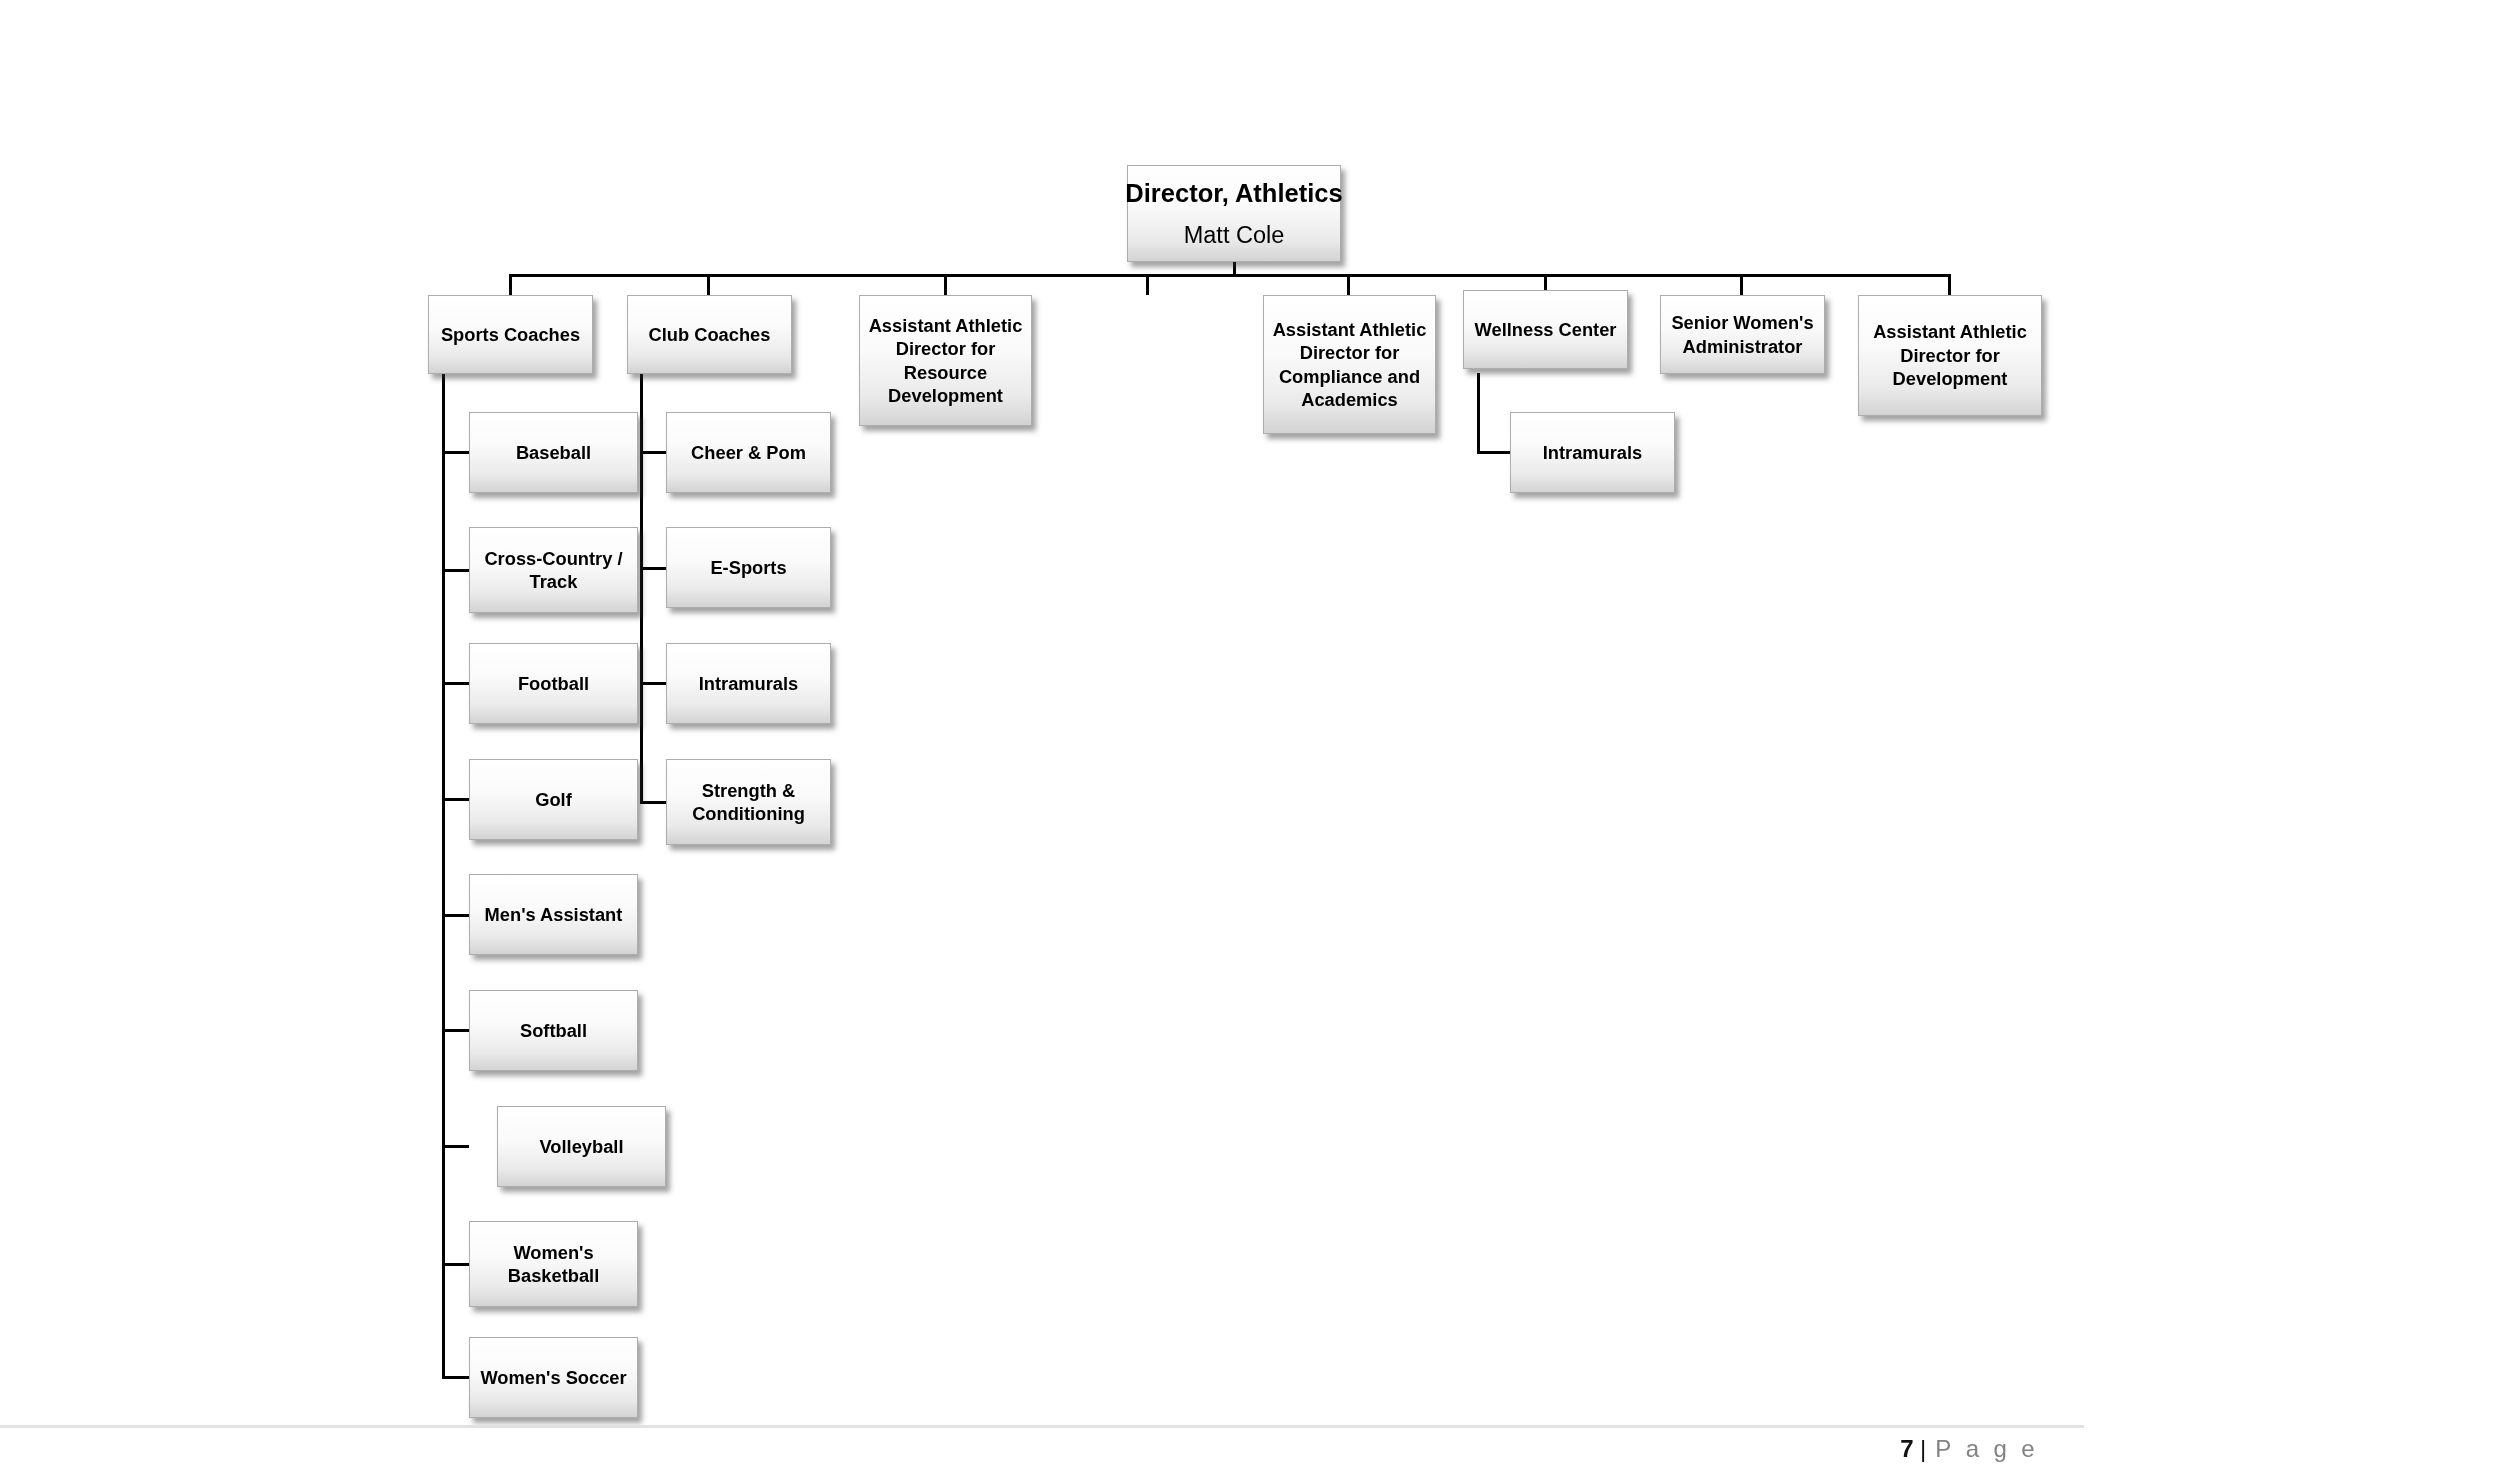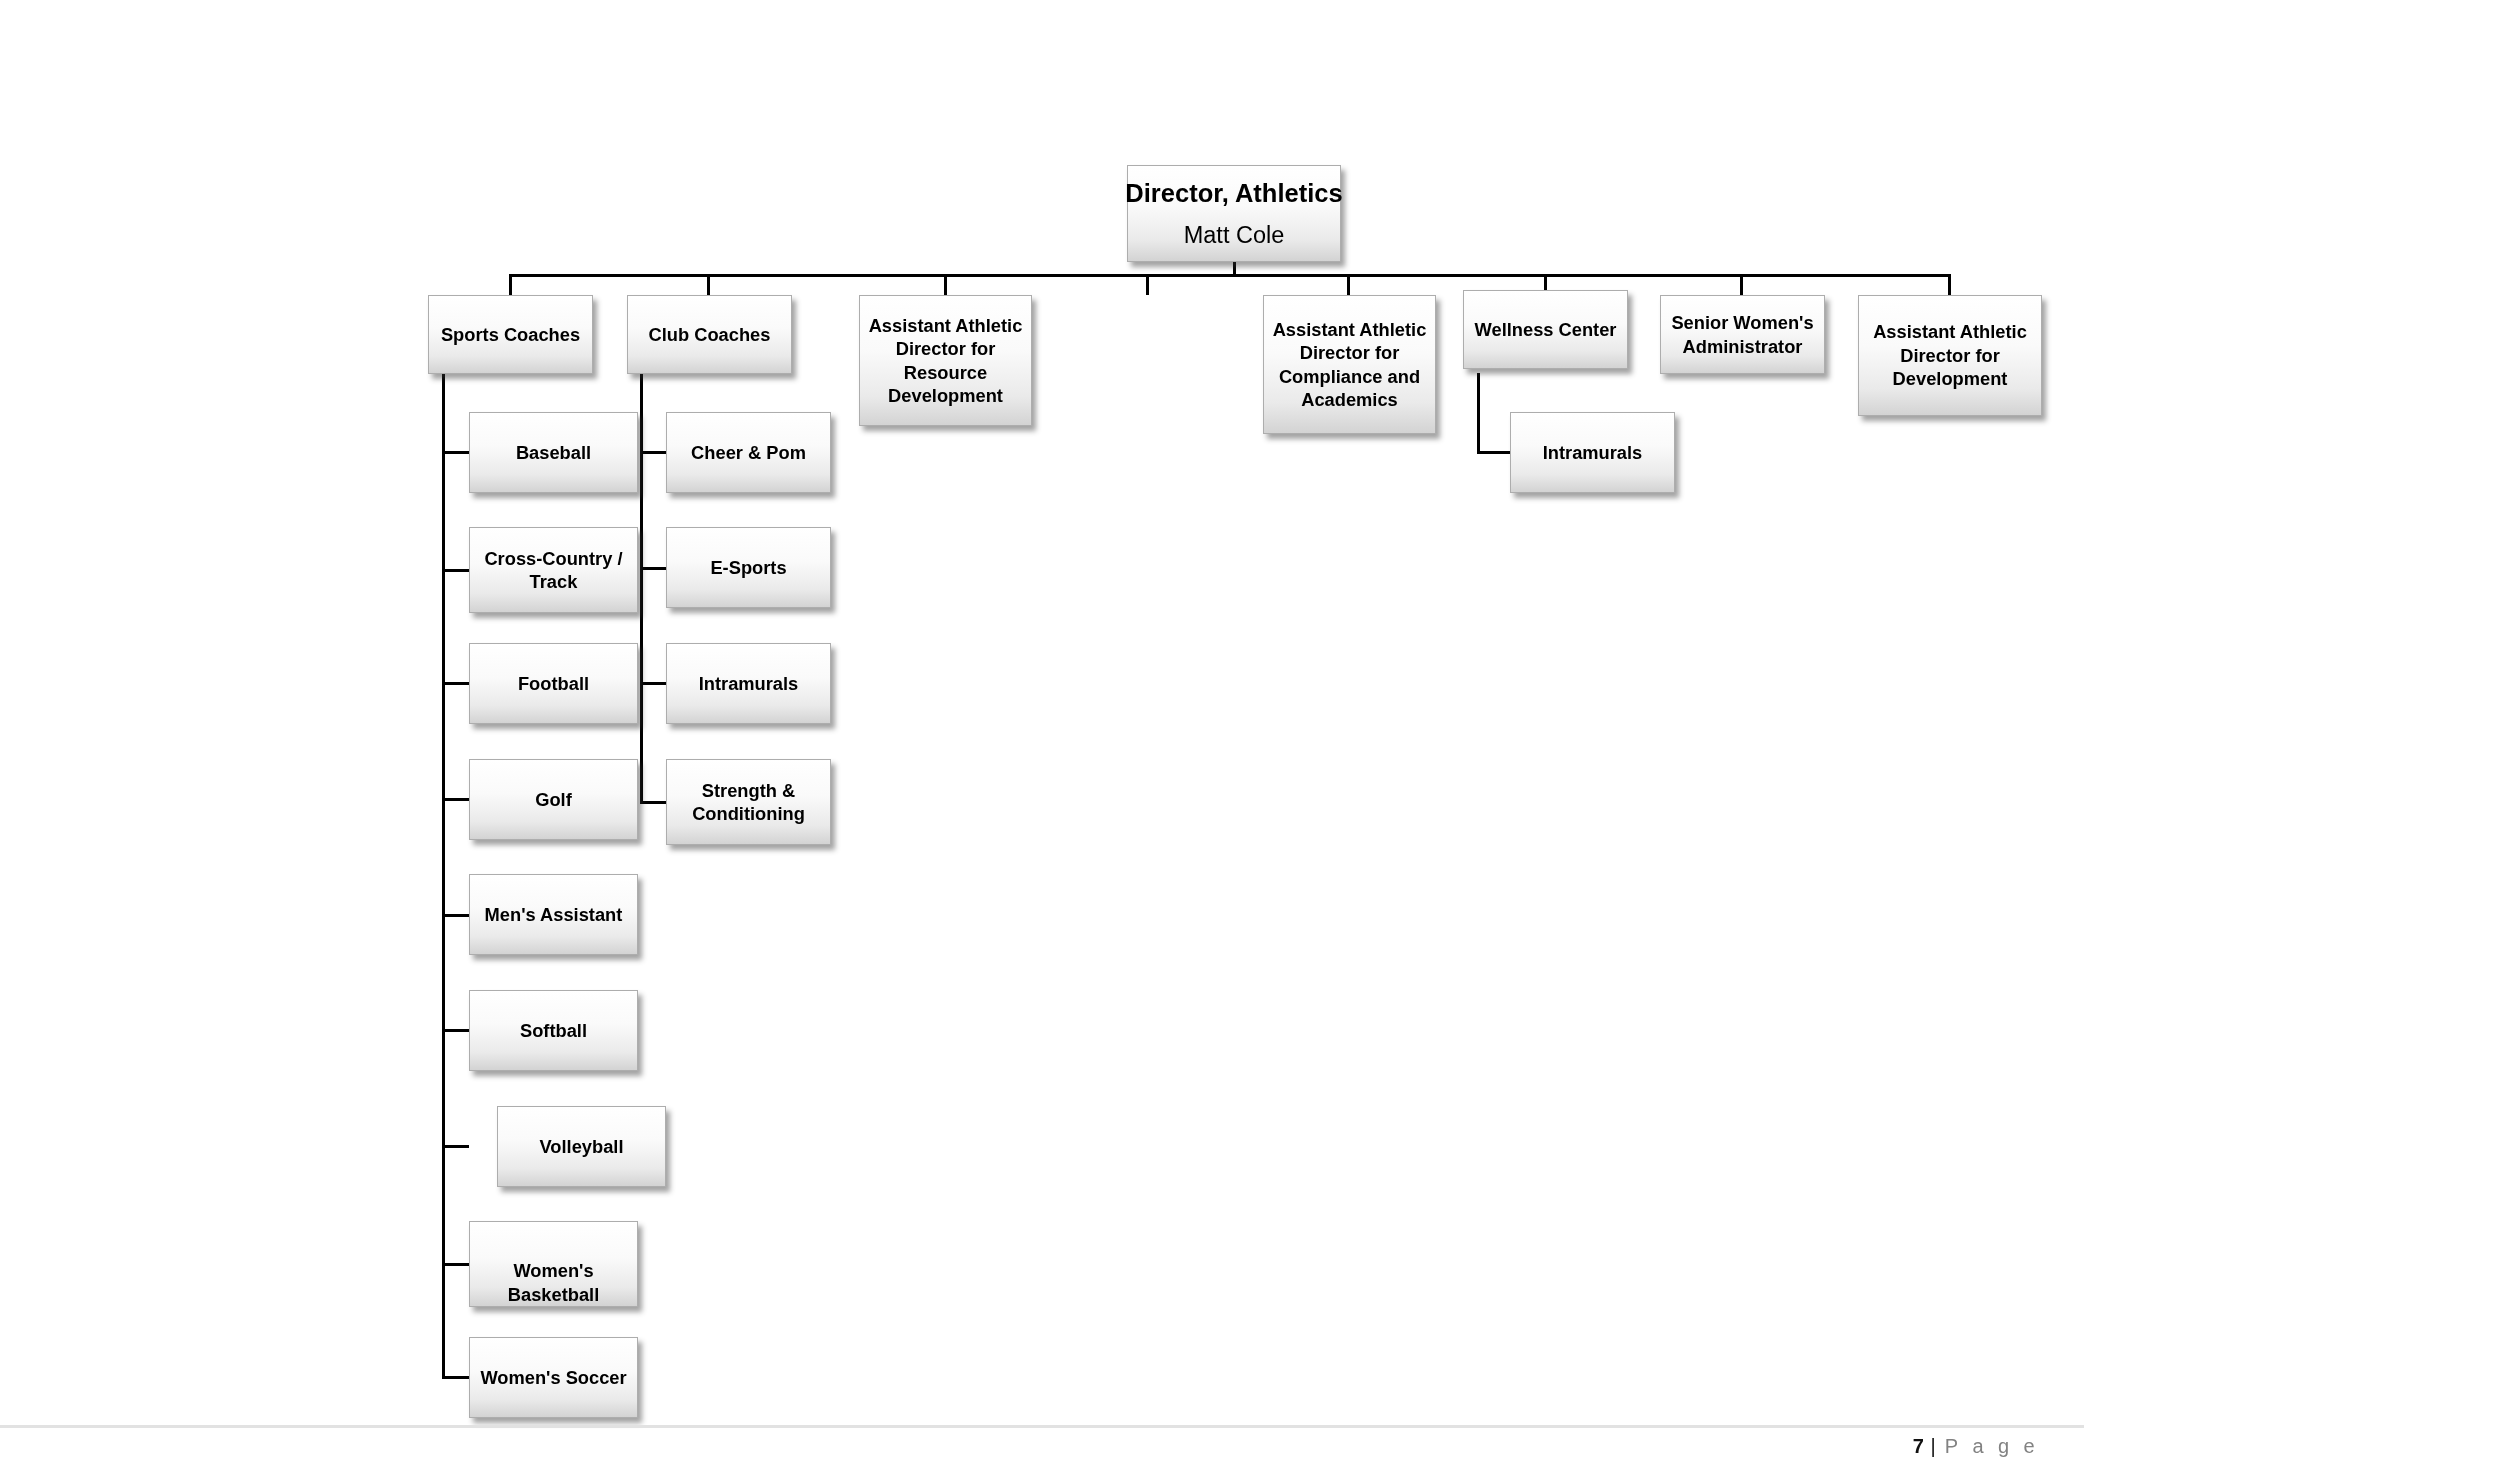--- a/index.html
+++ b/index.html
@@ -30,21 +30,21 @@
   .node-label{white-space:pre-line;}
   .director{flex-direction:column;gap:9.8px;padding:0 3.9px;}
   .director-title{font-size:25.5px;font-weight:bold;white-space:nowrap;}
   .director-name{font-size:23.5px;font-weight:normal;white-space:nowrap;}
   .line{position:absolute;background:#000000;}
   .footer-rule{position:absolute;background:#e2e2e2;}
   .footer-text{
     position:absolute;
     top:1435px;
     right:35px;
-    font-size:20px;
+    font-size:24px;
     color:#1a1a1a;
     white-space:nowrap;
   }
   .footer-num{font-weight:bold;color:#111111;}
   .footer-sep{margin:0 9.1px 0 6.5px;color:#111111;}
   .footer-page{color:#828282;letter-spacing:14.4px;}
 </style>
 </head>
 <body>
 
@@ -133,21 +133,21 @@
   </div>
   <div class="node" style="left:469px;top:874px;width:169px;height:81px;">
     <span class="node-label">Men's Assistant</span>
   </div>
   <div class="node" style="left:469px;top:990px;width:169px;height:81px;">
     <span class="node-label">Softball</span>
   </div>
   <div class="node" style="left:469px;top:1106px;width:169px;height:81px;margin-left:28px;">
     <span class="node-label">Volleyball</span>
   </div>
-  <div class="node" style="left:469px;top:1221px;width:169px;height:86px;align-items:flex-end;">
+  <div class="node" style="left:469px;top:1221px;width:169px;height:86px;">
     <span class="node-label">Women's
 Basketball</span>
   </div>
   <div class="node" style="left:469px;top:1337px;width:169px;height:81px;">
     <span class="node-label">Women's Soccer</span>
   </div>
 
   <div class="node" style="left:666px;top:412px;width:165px;height:81px;">
     <span class="node-label">Cheer &amp; Pom</span>
   </div>

